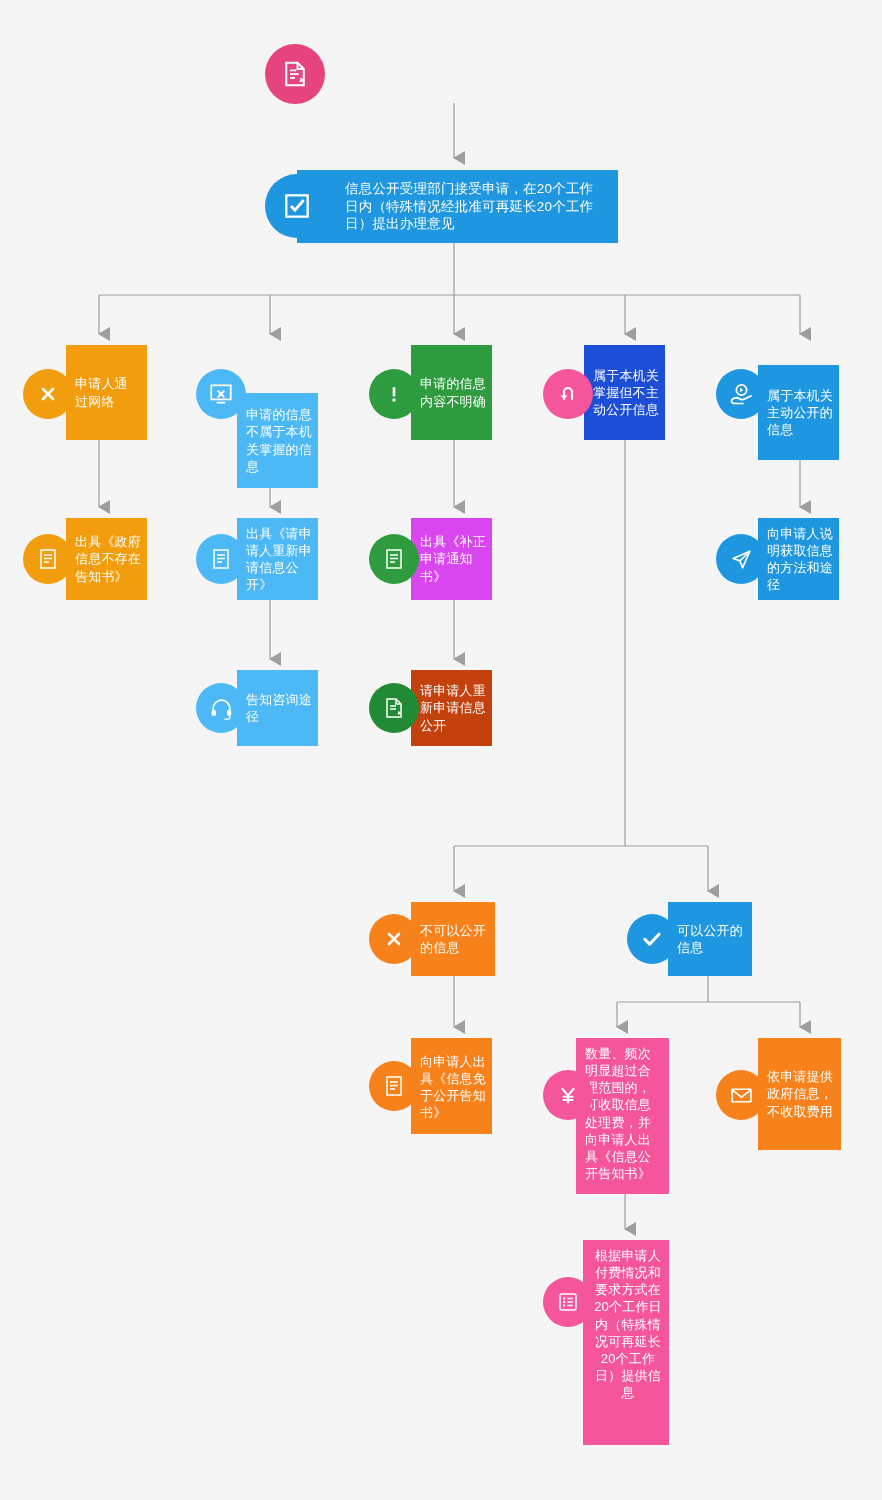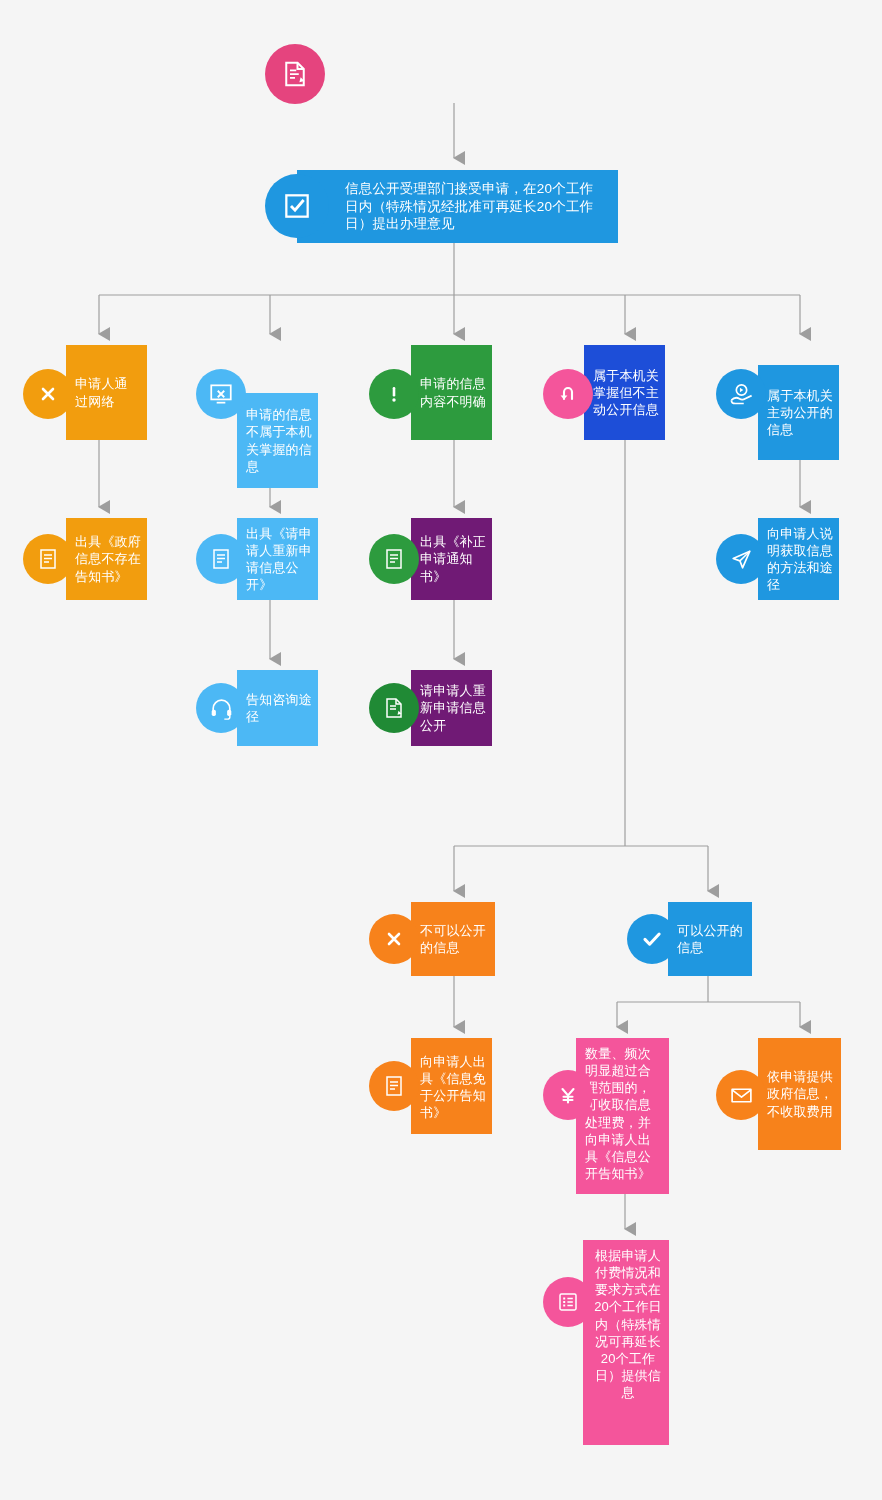--- a/index.html
+++ b/index.html
@@ -178,21 +178,21 @@
     </div>
   </div>
   <div class="ic ring" style="position:absolute;left:196px;top:534px;width:50px;height:50px;border-radius:50%;background:#4cb8f5;display:flex;align-items:center;justify-content:center;">
     <svg width="24" height="24" viewBox="0 0 24 24" fill="none" stroke="#fff" stroke-width="1.5">
       <rect x="5" y="3" width="14" height="18"></rect>
       <path d="M8 8h8M8 11.5h8M8 15h5" stroke-width="1.4"></path>
     </svg>
   </div>
 
   <div class="node" style="left:411px;top:518px;width:81px;height:82px;">
-    <div class="box" style="width:81px;height:82px;background:#701a75;padding:6px 5px 6px 9px;font-size:13px;">
+    <div class="box" style="width:81px;height:82px;background:#d946ef;padding:6px 5px 6px 9px;font-size:13px;">
       <span class="txt">出具《补正申请通知书》</span>
     </div>
   </div>
   <div class="ic ring" style="position:absolute;left:369px;top:534px;width:50px;height:50px;border-radius:50%;background:#2d9b3e;display:flex;align-items:center;justify-content:center;">
     <svg width="24" height="24" viewBox="0 0 24 24" fill="none" stroke="#fff" stroke-width="1.5">
       <rect x="5" y="3" width="14" height="18"></rect>
       <path d="M8 8h8M8 11.5h8M8 15h5" stroke-width="1.4"></path>
     </svg>
   </div>
 
@@ -216,21 +216,21 @@
   <div class="ic ring" style="position:absolute;left:196px;top:683px;width:50px;height:50px;border-radius:50%;background:#4cb8f5;display:flex;align-items:center;justify-content:center;">
     <svg width="25" height="25" viewBox="0 0 24 24" fill="none" stroke="#fff" stroke-width="1.6">
       <path d="M4 14v-2a8 8 0 0 1 16 0v2"></path>
       <rect x="2.6" y="13.2" width="4" height="6" rx="1.6" fill="#fff" stroke="none"></rect>
       <rect x="17.4" y="13.2" width="4" height="6" rx="1.6" fill="#fff" stroke="none"></rect>
       <path d="M20 19v1.2a2 2 0 0 1-2 2h-3.3" stroke-width="1.4"></path>
     </svg>
   </div>
 
   <div class="node" style="left:411px;top:670px;width:81px;height:76px;">
-    <div class="box" style="width:81px;height:76px;background:#701a75;padding:6px 5px 6px 9px;font-size:13px;">
+    <div class="box" style="width:81px;height:76px;background:#c2410c;padding:6px 5px 6px 9px;font-size:13px;">
       <span class="txt">请申请人重新申请信息公开</span>
     </div>
   </div>
   <div class="ic ring" style="position:absolute;left:369px;top:683px;width:50px;height:50px;border-radius:50%;background:#208a35;display:flex;align-items:center;justify-content:center;">
     <svg width="24" height="24" viewBox="0 0 24 24" fill="none" stroke="#fff" stroke-width="1.5">
       <path d="M5 3h9l5 5v13H5z"></path>
         <path d="M14 3v5h5"></path>
       <path d="M8 10h6M8 13h6" stroke-width="1.3"></path>
       <path d="M16.5 14.8l3 3-4 1 1-4z" fill="#fff" stroke="none"></path>
     </svg>

